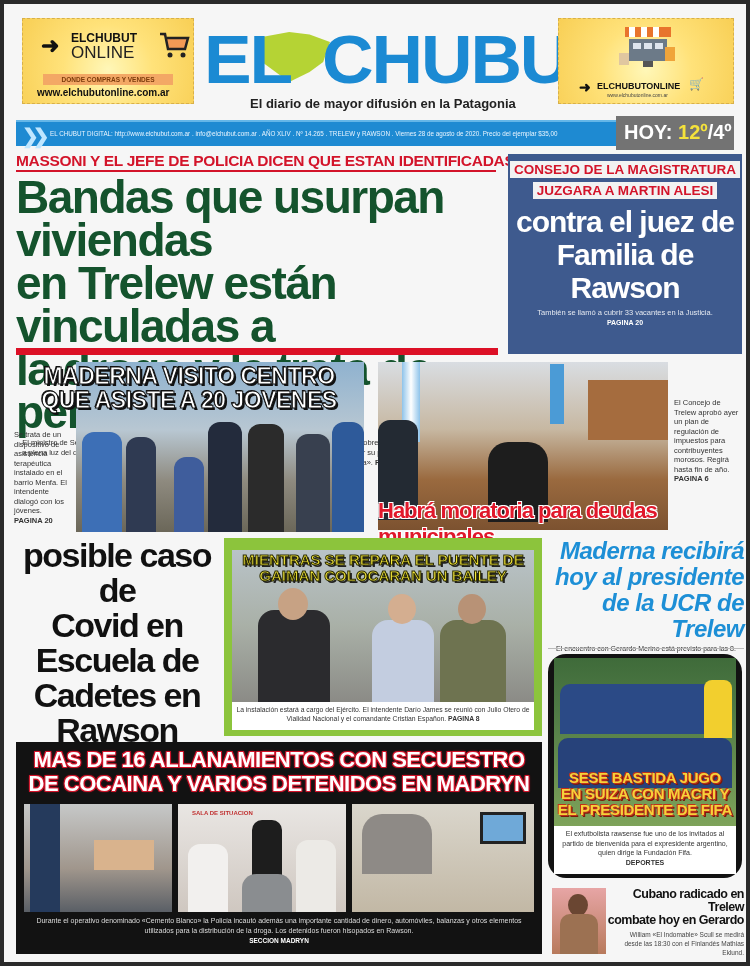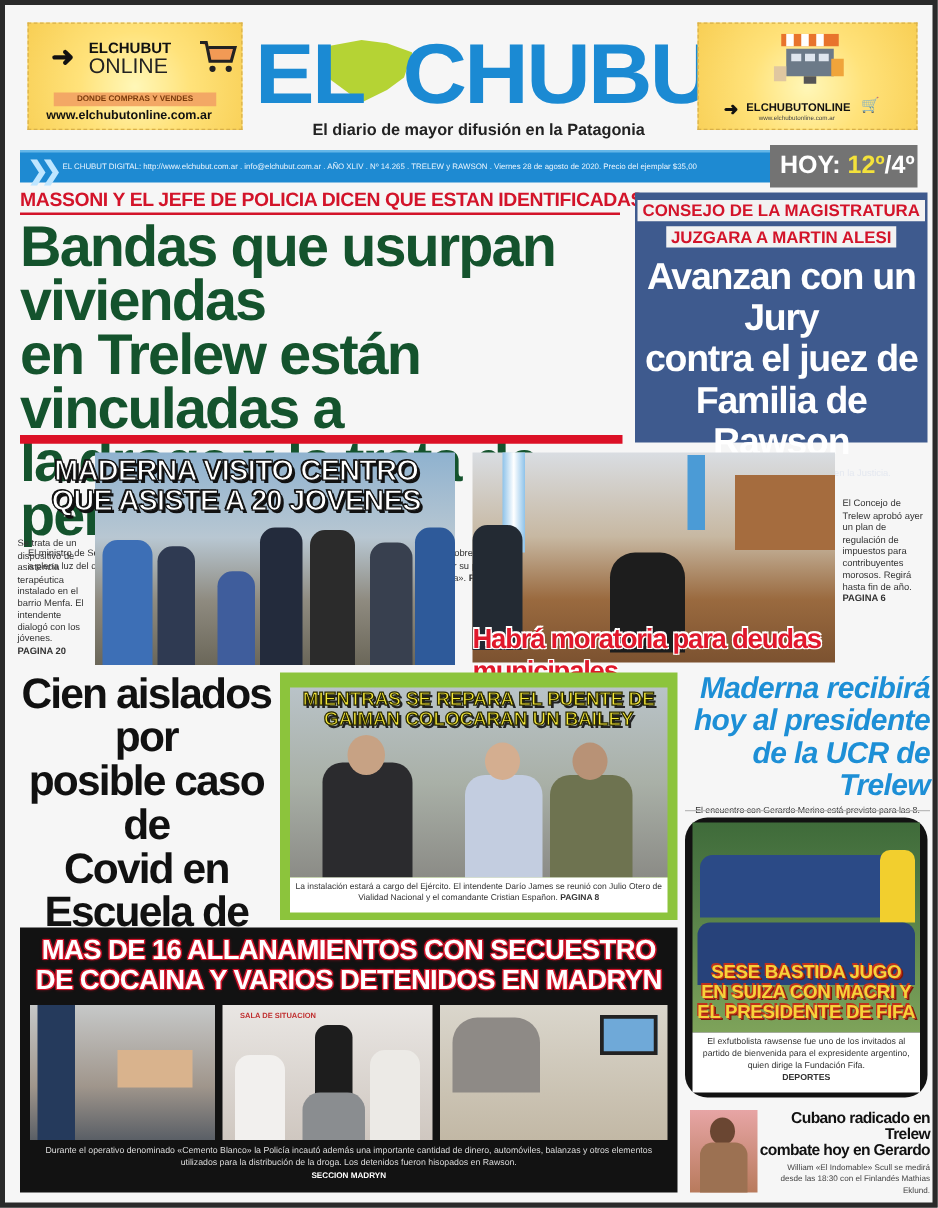--- a/index.html
+++ b/index.html
@@ -123,21 +123,20 @@
   <div class="abs redbar" style="left:12px;top:344px;width:482px;height:7px;"></div>
 
   <div class="abs blue-box">
     <div style="text-align:center;margin-top:6px;">
       <div class="box-kicker">CONSEJO DE LA MAGISTRATURA</div>
     </div>
     <div style="text-align:center;margin-top:3px;">
       <div class="box-kicker">JUZGARA A MARTIN ALESI</div>
     </div>
     <div class="blue-hl" style="margin-top:6px;">
-      <div>Avanzan con un Jury</div>
       <div>contra el juez de</div>
       <div>Familia de Rawson</div>
     </div>
     <div class="small" style="color:#e4e8f0;margin-top:4px;font-size:7.5px;">También se llamó a cubrir 33 vacantes en la Justicia.</div>
     <div class="small" style="color:#fff;font-weight:bold;font-size:7px;">PAGINA 20</div>
   </div>
 
   <div class="abs photo" style="left:72px;top:358px;width:288px;height:170px;">
     <div class="person" style="left:6px;width:40px;height:100px;background:#3d6fb6;"></div>
     <div class="person" style="left:50px;width:30px;height:95px;background:#2f3a52;"></div>
@@ -164,21 +163,20 @@
     <div class="abs" style="left:110px;top:80px;width:60px;height:80px;background:#1d1d1d;border-radius:20px 20px 0 0;"></div>
   </div>
   <div class="abs" style="left:374px;top:494px;width:362px;font-size:22px;font-weight:bold;color:#e0182b;letter-spacing:-1px;text-shadow:1px 1px 0 #fff,-1px -1px 0 #fff,1px -1px 0 #fff,-1px 1px 0 #fff;">Habrá moratoria para deudas municipales</div>
   <div class="abs" style="left:670px;top:394px;width:66px;font-size:7.5px;line-height:9.5px;color:#333;">
     <span>El Concejo de Trelew aprobó ayer un plan de regulación de impuestos para contribuyentes morosos. Regirá hasta fin de año.</span><br>
     <b>PAGINA 6</b>
   </div>
 
   <div class="abs" style="left:8px;top:534px;width:210px;">
     <div class="cian-hl">
-      <div>Cien aislados por</div>
       <div>posible caso de</div>
       <div>Covid en Escuela de</div>
       <div>Cadetes en Rawson</div>
     </div>
     <div class="small" style="margin-top:4px;font-size:7px;">
       <span>Realizaron el hisopado a un cadete que presentó síntomas.</span>
       <b>PAGINA 15</b>
     </div>
   </div>
 

